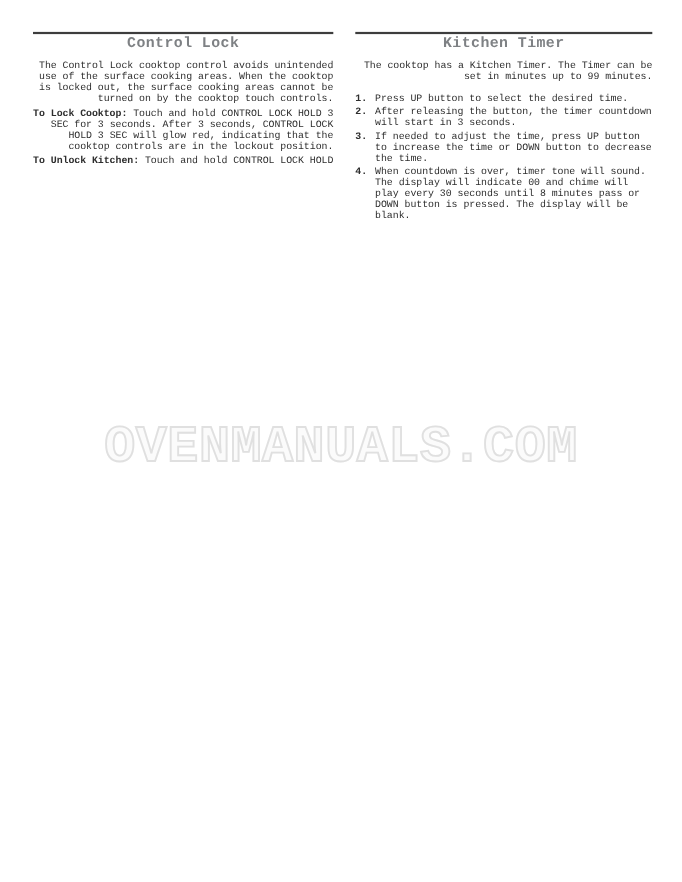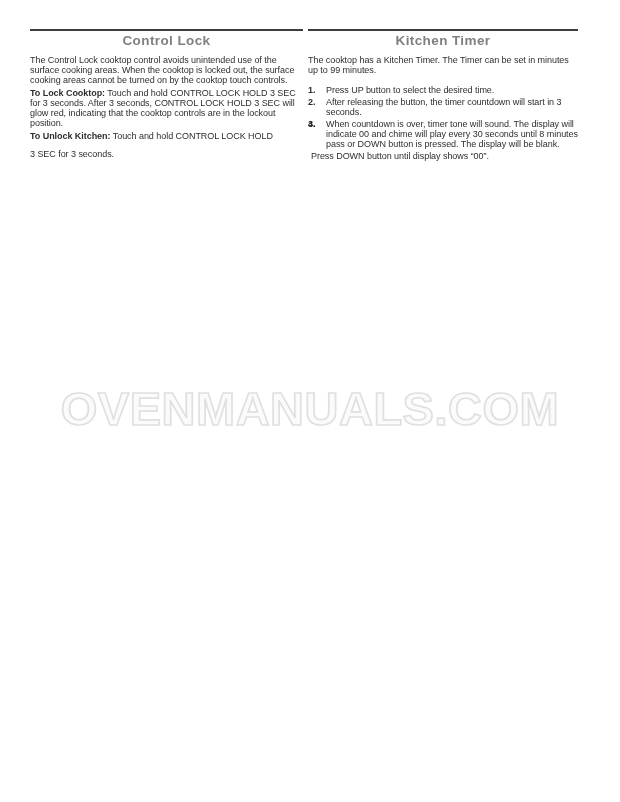--- a/index.html
+++ b/index.html
@@ -1,49 +1,49 @@
 <!DOCTYPE html>
 <html><head>
 <meta charset="utf-8">
 <style>
   html, body { margin: 0; padding: 0; background: #ffffff; }
   .page {
     position: relative;
     width: 620px;
     height: 684px;
     background: #ffffff;
-    font-family: Liberation Sans, sans-serif;
+    font-family: Liberation Mono, monospace;
     color: #2e2e2e;
     overflow: hidden;
     border-radius: 17px;
   }
   .col {
     position: absolute;
     top: 29px;
     font-size: 9px;
     line-height: 10px;
     letter-spacing: -0.05px;
   }
   .col-left  { left: 30px;  width: 273px; }
-  .col-right { left: 308px; width: 270px; }
+  .col-right { left: 323px; width: 270px; }
   .rule {
     height: 2px;
     background: #3d3d3d;
     margin: 0 0 3px 0;
   }
   .section-title {
     margin: 3px 0 7px 0;
     font-size: 13.5px;
     line-height: 14px;
     font-weight: bold;
     color: #7e8184;
     text-align: center;
     letter-spacing: 0.4px;
   }
-  p { margin: 0 0 3px 0; }
+  p { margin: 0 0 3px 0; text-align: right; }
   .bold-label { font-weight: bold; }
   .right-intro { margin-bottom: 10px; }
   .sub-heading { font-weight: bold; margin: 0 0 1px 0; }
   .step {
     position: relative;
     padding-left: 18px;
     margin-bottom: 2px;
   }
   .step-num {
     position: absolute;
@@ -82,46 +82,44 @@
 <body>
 
 <div class="page">
 
   <section class="col col-left">
     <div class="rule"></div>
     <h2 class="section-title">Control Lock</h2>
     <p>The Control Lock cooktop control avoids unintended use of the surface cooking areas. When the cooktop is locked out, the surface cooking areas cannot be turned on by the cooktop touch controls.</p>
     <p><span class="bold-label">To Lock Cooktop:</span> <span>Touch and hold CONTROL LOCK HOLD 3 SEC for 3 seconds. After 3 seconds, CONTROL LOCK HOLD 3 SEC will glow red, indicating that the cooktop controls are in the lockout position.</span></p>
     <p><span class="bold-label">To Unlock Kitchen:</span> <span>Touch and hold CONTROL LOCK HOLD</span></p>
-    <p class="unlock-cont">3 SEC for 3 seconds.</p>
   </section>
 
   <section class="col col-right">
     <div class="rule"></div>
     <h2 class="section-title">Kitchen Timer</h2>
     <p class="right-intro">The cooktop has a Kitchen Timer. The Timer can be set in minutes up to 99 minutes.</p>
 
 
     <div class="step">
       <span class="step-num">1.</span><span>Press UP button to select the desired time.</span>
     </div>
 
 
     <div class="step">
       <span class="step-num">2.</span><span>After releasing the button, the timer countdown will start in 3 seconds.</span>
     </div>
 
     <div class="step">
-      <span class="step-num">3.</span>
+      <span class="step-num">3.</span><span>If needed to adjust the time, press UP button to increase the time or DOWN button to decrease the time.</span>
     </div>
 
     <div class="step">
       <span class="step-num">4.</span><span>When countdown is over, timer tone will sound. The display will indicate 00 and chime will play every 30 seconds until 8 minutes pass or DOWN button is pressed. The display will be blank.</span>
     </div>
 
-    <p class="cancel-text">Press DOWN button until display shows “00”.</p>
   </section>
 
   <div class="watermark">OVENMANUALS.COM</div>
 
   <div class="page-number">7</div>
 
 </div>
 
 </body></html>

